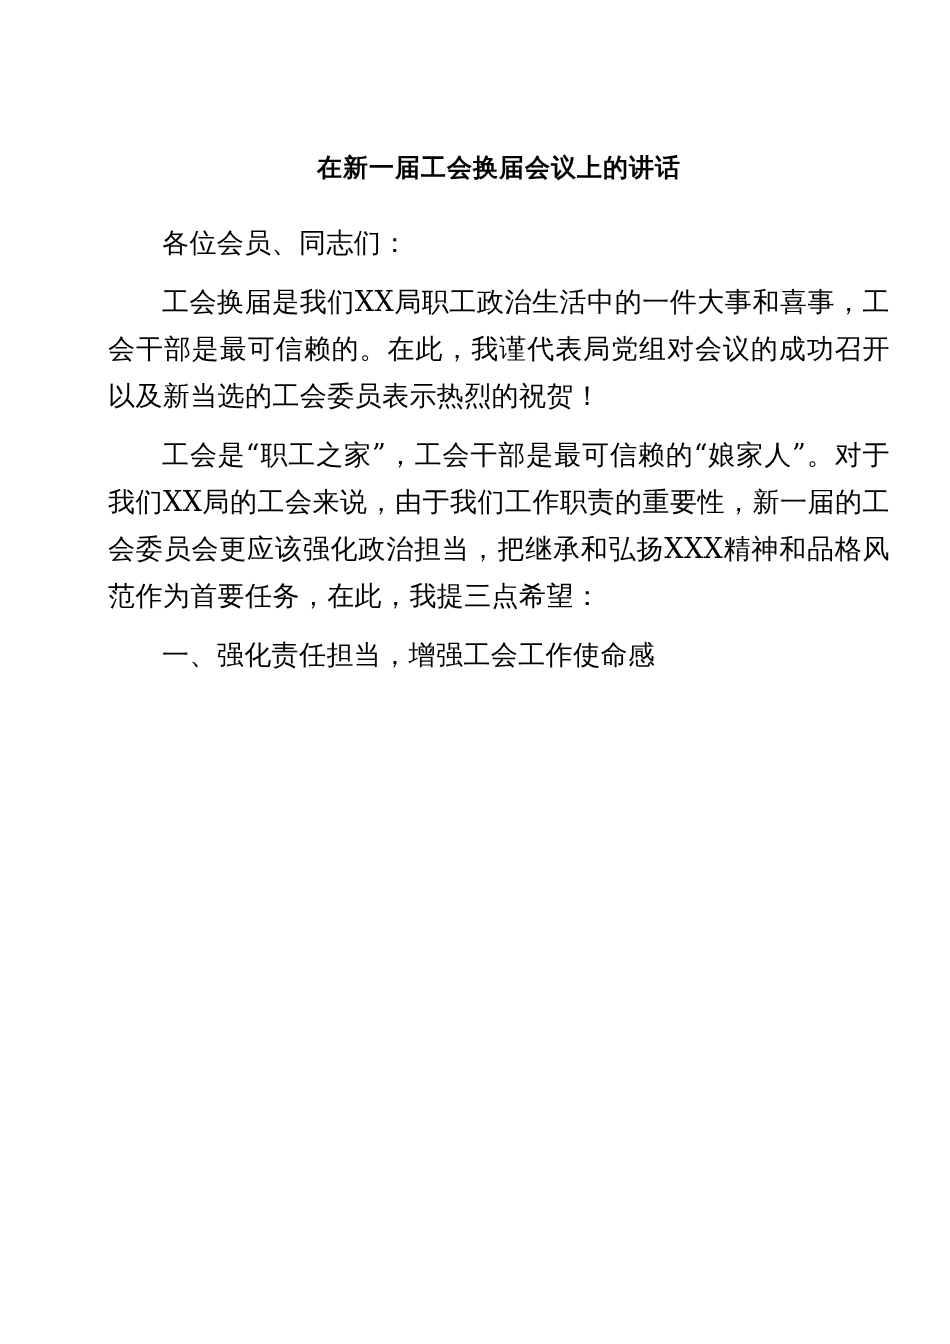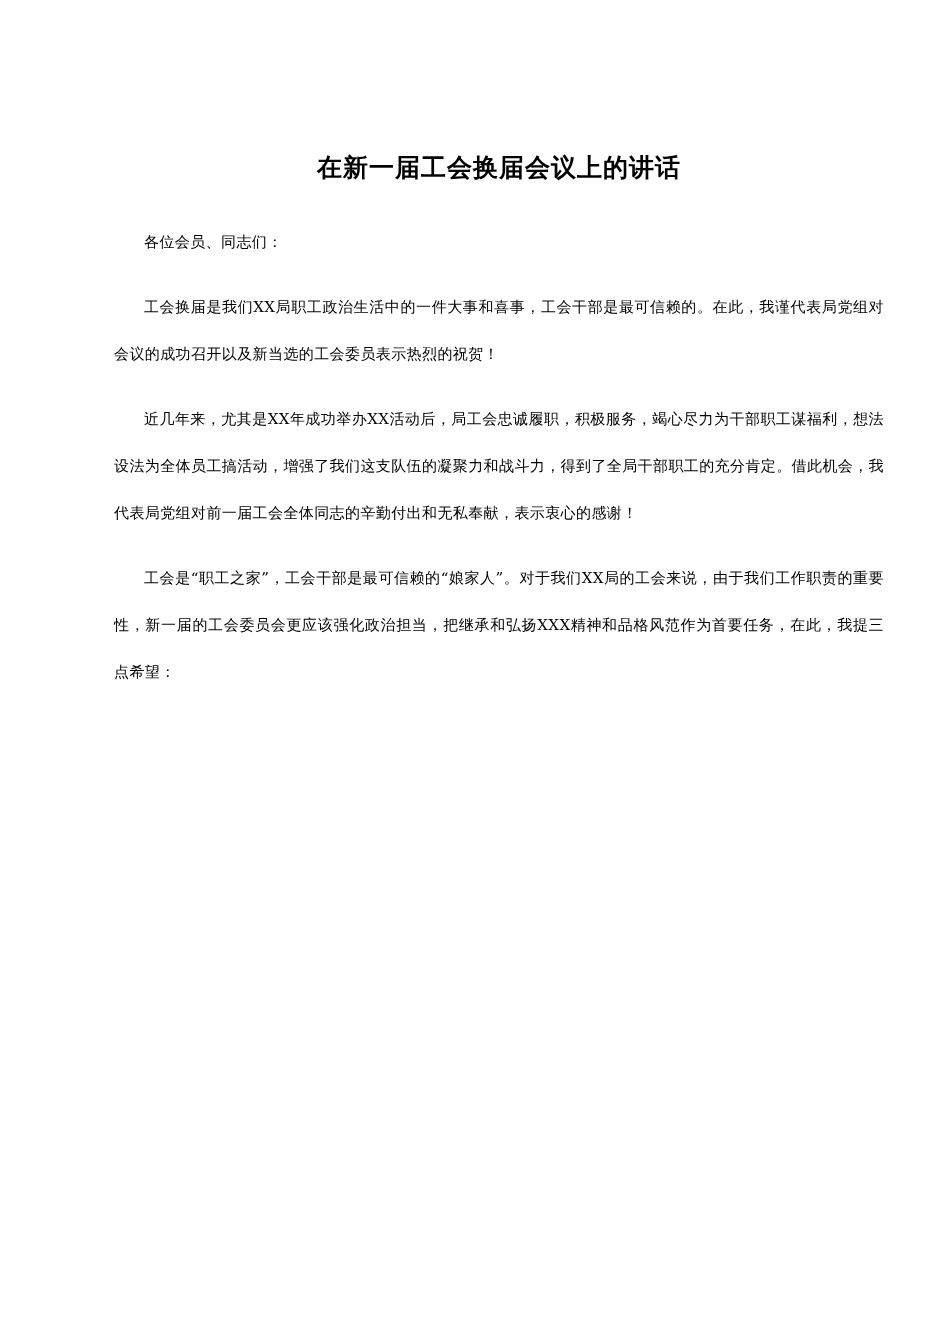--- a/index.html
+++ b/index.html
@@ -25,31 +25,31 @@
   .doc-title {
     font-family: "DejaVu Sans", "Liberation Sans", sans-serif;
     font-size: 25px;
     font-weight: bold;
     text-align: center;
     letter-spacing: 1px;
     margin: 0 0 34px 0;
     line-height: 1.4;
   }
   .para {
-    font-size: 15px;
+    font-size: 27px;
     line-height: 47px;
     text-indent: 2em;
-    margin: 18px;
+    margin: 12px;
     text-align: justify;
     text-justify: inter-ideograph;
     letter-spacing: 0.4px;
   }
 </style>
 </head>
 <body>
 
 <div class="page">
   <h1 class="doc-title">在新一届工会换届会议上的讲话</h1>
   <p class="para">各位会员、同志们：</p>
   <p class="para">工会换届是我们XX局职工政治生活中的一件大事和喜事，工会干部是最可信赖的。在此，我谨代表局党组对会议的成功召开以及新当选的工会委员表示热烈的祝贺！</p>
-  <p class="para">近几年来，尤其是XX年成功举办XX活动后，局工会忠诚履职，积极服务，竭心尽力为干部职工谋福利，想法设法为全体员工搞活动，增强了我们这支队伍的凝聚力和战斗力，得到了全局干部职工的充分肯定。借此机会，我代表局党组对前一届工会全体同志的辛勤付出和无私奉献，表示衷心的感谢！</p>
   <p class="para">工会是“职工之家”，工会干部是最可信赖的“娘家人”。对于我们XX局的工会来说，由于我们工作职责的重要性，新一届的工会委员会更应该强化政治担当，把继承和弘扬XXX精神和品格风范作为首要任务，在此，我提三点希望：</p>
+  <p class="para">一、强化责任担当，增强工会工作使命感</p>
 </div>
 
 </body></html>

